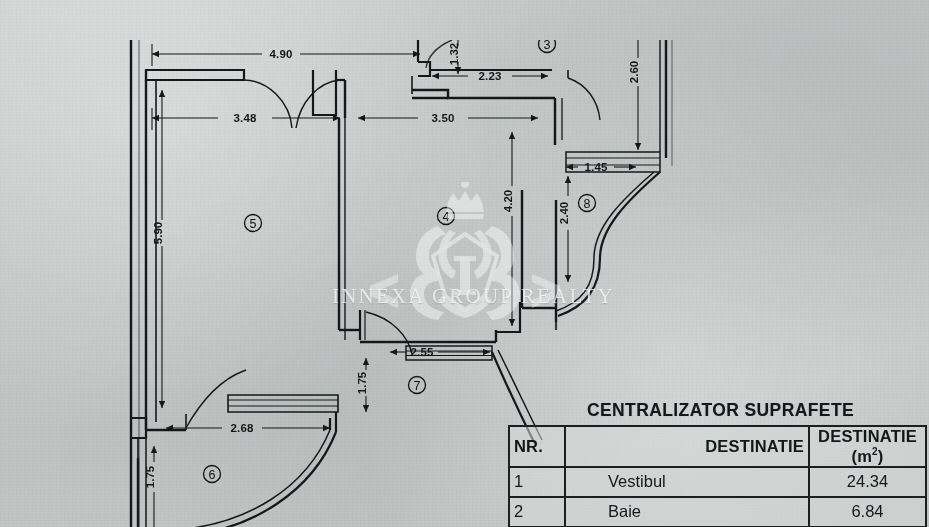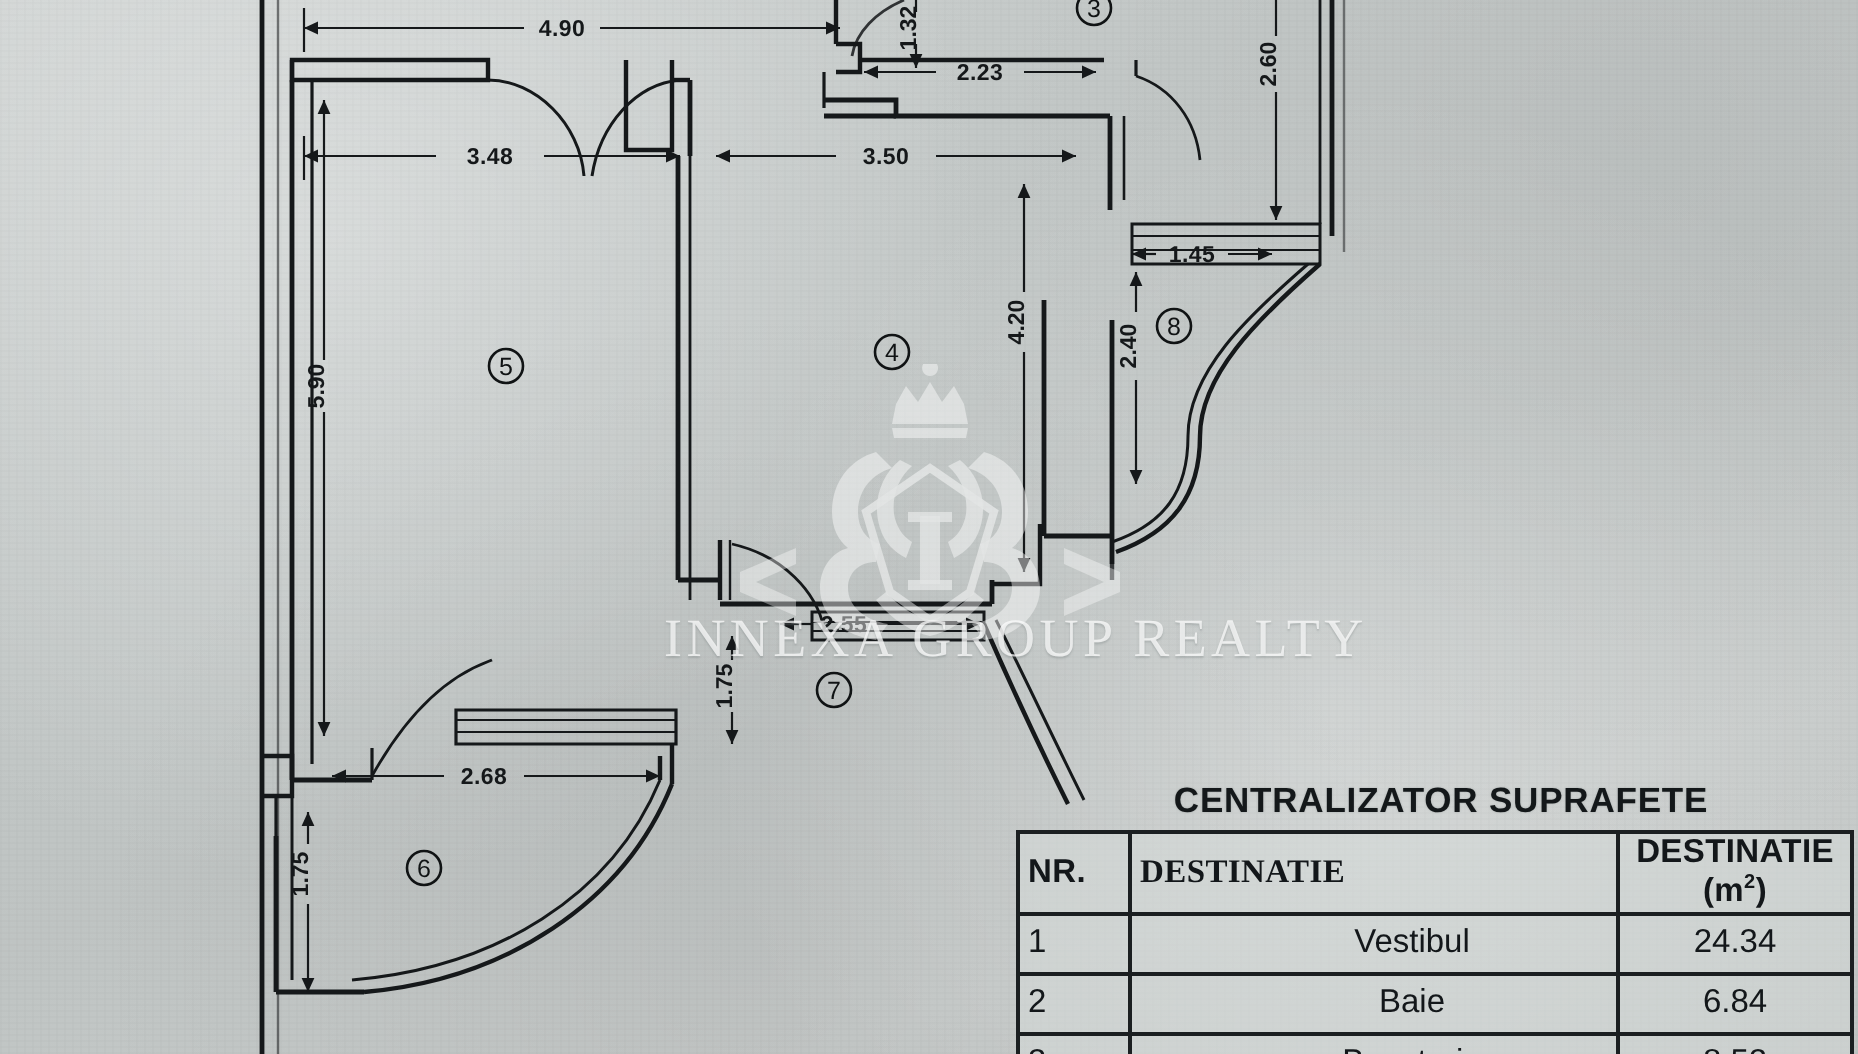--- a/index.html
+++ b/index.html
@@ -18,21 +18,21 @@
       radial-gradient(circle at 40% 90%, rgba(0,0,0,.05), rgba(0,0,0,0) 45%),
       radial-gradient(circle at 88% 12%, rgba(0,0,0,.04), rgba(0,0,0,0) 40%),
       linear-gradient(160deg,#cfd3d2 0%,#c4c9c8 28%,#bfc4c3 55%,#c8cccb 78%,#bfc3c2 100%);
   }
   #grain{
     position:absolute;inset:0;opacity:.30;mix-blend-mode:multiply;
     background-image:
       repeating-linear-gradient(0deg, rgba(0,0,0,.035) 0px, rgba(0,0,0,.035) 1px, rgba(0,0,0,0) 1px, rgba(0,0,0,0) 3px),
       repeating-linear-gradient(90deg, rgba(0,0,0,.03) 0px, rgba(0,0,0,.03) 1px, rgba(0,0,0,0) 1px, rgba(0,0,0,0) 4px);
   }
-  #planlayer{position:absolute;inset:0;}
+  #planlayer{position:absolute;inset:0;margin-top:40px;}
   svg{display:block;}
   .dimtxt{
     font-family:"Liberation Sans", sans-serif;
     font-size:11.5px;font-weight:bold;fill:#15181a;
     letter-spacing:.2px;
   }
   .dimtxt-v{
     font-family:"Liberation Sans", sans-serif;
     font-size:11.5px;font-weight:bold;fill:#15181a;
   }
@@ -41,49 +41,49 @@
     font-size:12.5px;font-weight:normal;fill:#101314;
     text-anchor:middle;
   }
   
   #table-block{
     position:absolute;left:508px;top:386px;width:419px;
   }
   #table-title{
     font-size:17.5px;font-weight:bold;color:#14181a;
     letter-spacing:.4px;text-align:center;
-    margin:4px 0 4px 6px;
+    margin:14px 0 4px 6px;
     text-shadow:0 0 1px rgba(80,90,90,.35);
   }
   table{
     border-collapse:collapse;width:419px;
     background:rgba(214,218,217,.55);
   }
   table td,table th{
     border:2px solid #1b1f21;
     font-size:16.5px;color:#13171a;
     height:28px;padding:0 4px;
     font-weight:normal;
   }
   thead th{font-weight:bold;font-size:16.5px;text-align:center;letter-spacing:.2px;}
   .c-nr{width:46px;text-align:left;}
-  .c-dest{width:196px;text-align:center;padding-left:42px;}
+  .c-dest{width:196px;text-align:left;padding-left:42px;}
   .c-sup{width:auto;text-align:center;}
-  thead .c-dest{text-align:left;padding-left:4px;font-family:Liberation Serif, serif;}
+  thead .c-dest{text-align:right;padding-left:4px;}
   .sup-sup{font-size:10px;vertical-align:super;}
   
   #watermark{
     position:absolute;left:330px;top:182px;width:270px;height:150px;
     pointer-events:none;opacity:.55;
   }
   #wm-text{
-    position:absolute;left:332px;top:304px;width:266px;
+    position:absolute;left:332px;top:284px;width:266px;
     text-align:center;
     font-family:"Liberation Serif", serif;
-    font-size:27px;letter-spacing:2.2px;
+    font-size:21px;letter-spacing:2.2px;
     color:rgba(255,255,255,.72);
     text-shadow:0 1px 1px rgba(120,128,128,.35);
     pointer-events:none;white-space:nowrap;
   }
 </style>
 </head>
 <body>
 
 <div id="paper"></div>
 <div id="grain"></div>

